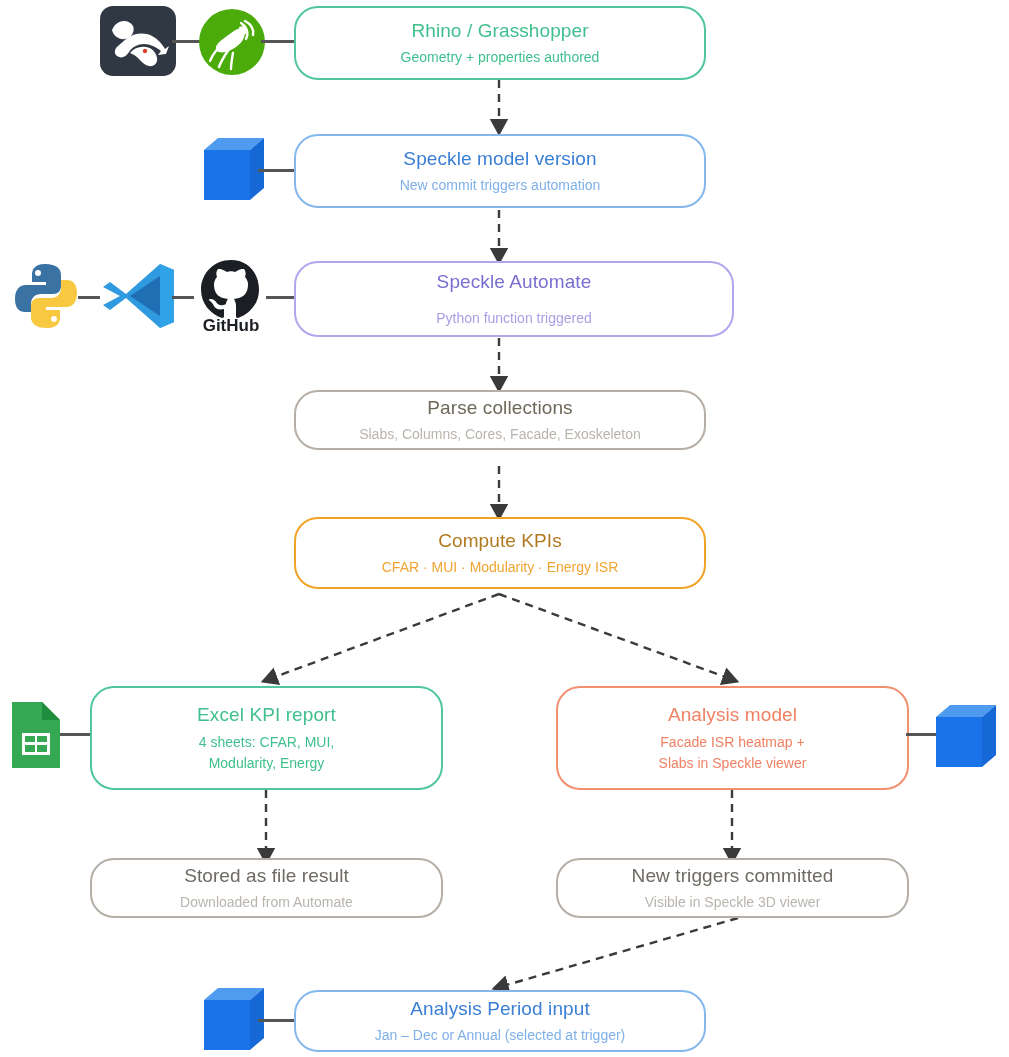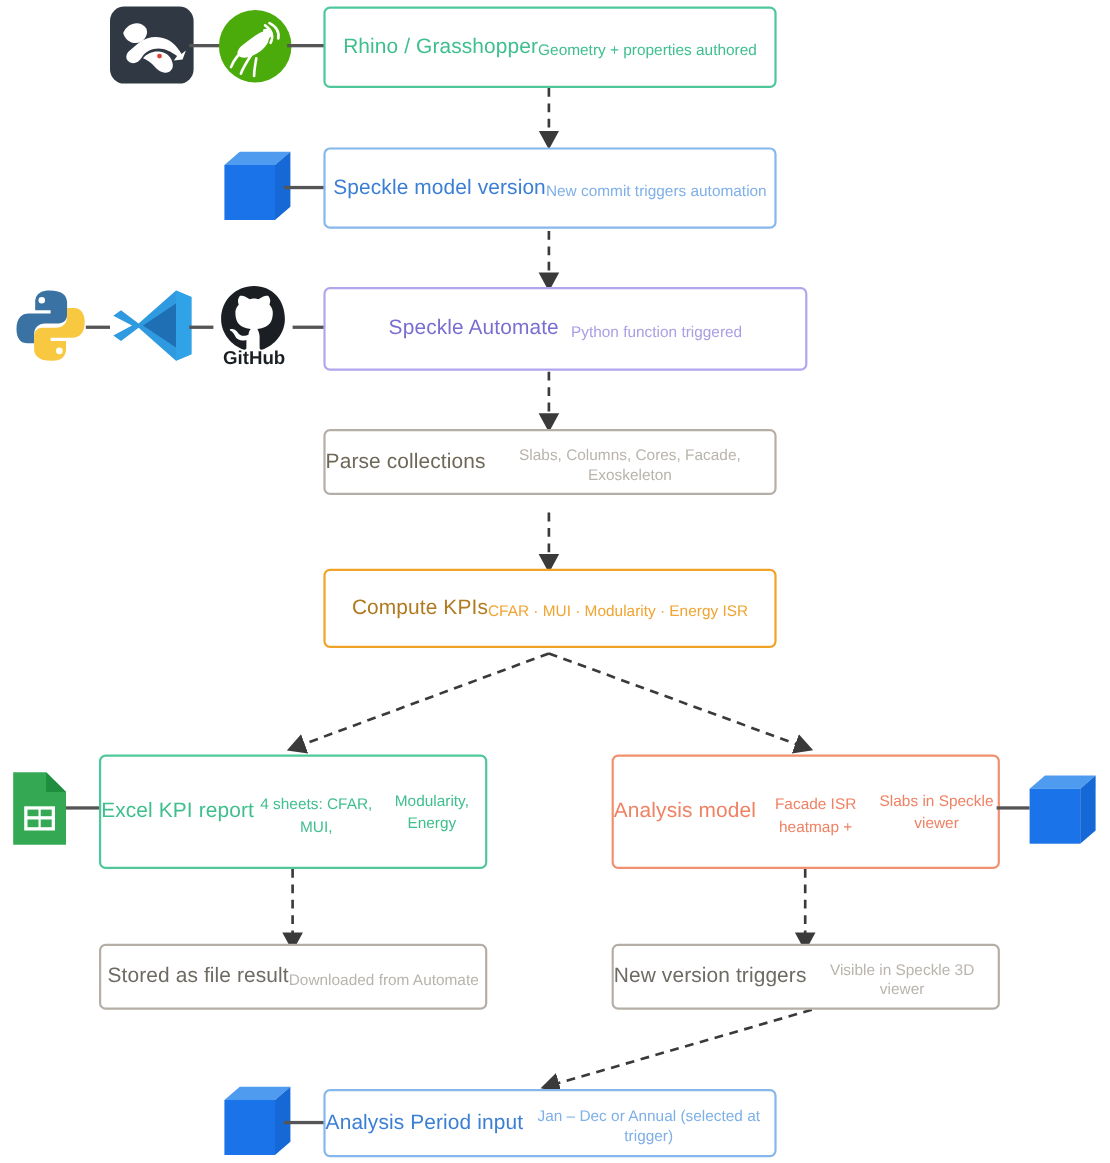--- a/index.html
+++ b/index.html
@@ -17,23 +17,23 @@
     height: 1057px;
     background: #ffffff;
     overflow: hidden;
   }
   .node {
     position: absolute;
     box-sizing: border-box;
     background: #ffffff;
     border-style: solid;
     border-width: 2.5px;
-    border-radius: 6px;
+    border-radius: 24px;
     display: flex;
-    flex-direction: row;
+    flex-direction: column;
     align-items: center;
     justify-content: center;
     text-align: center;
     line-height: 1.28;
   }
   .node .title {
     font-size: 19px;
     letter-spacing: .1px;
     white-space: nowrap;
   }
@@ -242,21 +242,21 @@
       <polygon points="50,16 64,4 64,54 50,66" fill="#1668d6"></polygon>
     </svg>
   </div>
 
   <div class="node n-grey" style="left:90px;top:858px;width:353px;height:60px;">
     <div class="title">Stored as file result</div>
     <div class="subtitle">Downloaded from Automate</div>
   </div>
 
   <div class="node n-grey" style="left:556px;top:858px;width:353px;height:60px;">
-    <div class="title">New version triggers</div>
+    <div class="title">New triggers committed</div>
     <div class="subtitle">Visible in Speckle 3D viewer</div>
   </div>
 
   <div class="icon-wrap" style="left:200px;top:984px;width:68px;height:72px;">
     <svg width="68" height="72" viewBox="0 0 68 72">
       <polygon points="4,16 50,16 64,4 18,4" fill="#4e9bf0"></polygon>
       <rect x="4" y="16" width="46" height="50" fill="#1a73e8"></rect>
       <polygon points="50,16 64,4 64,54 50,66" fill="#1668d6"></polygon>
     </svg>
   </div>

